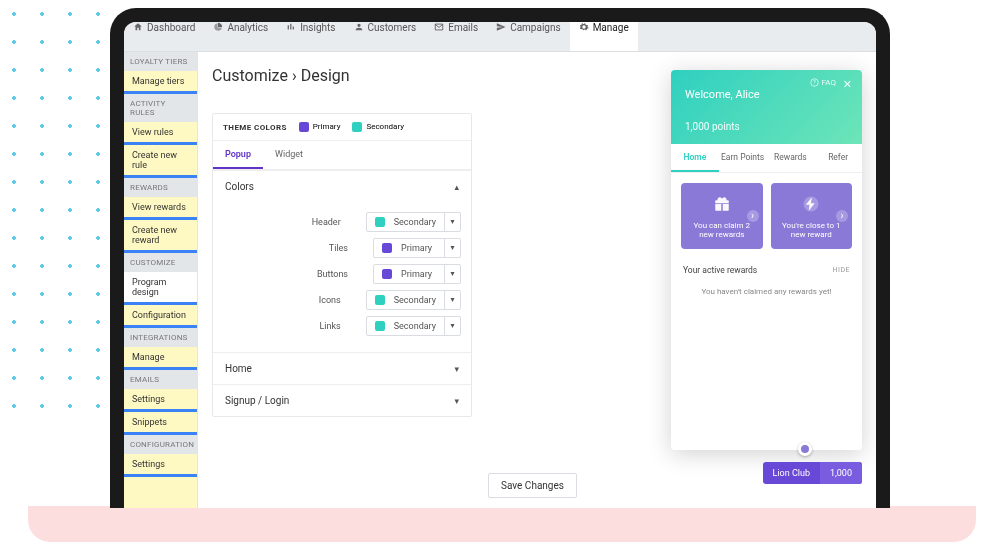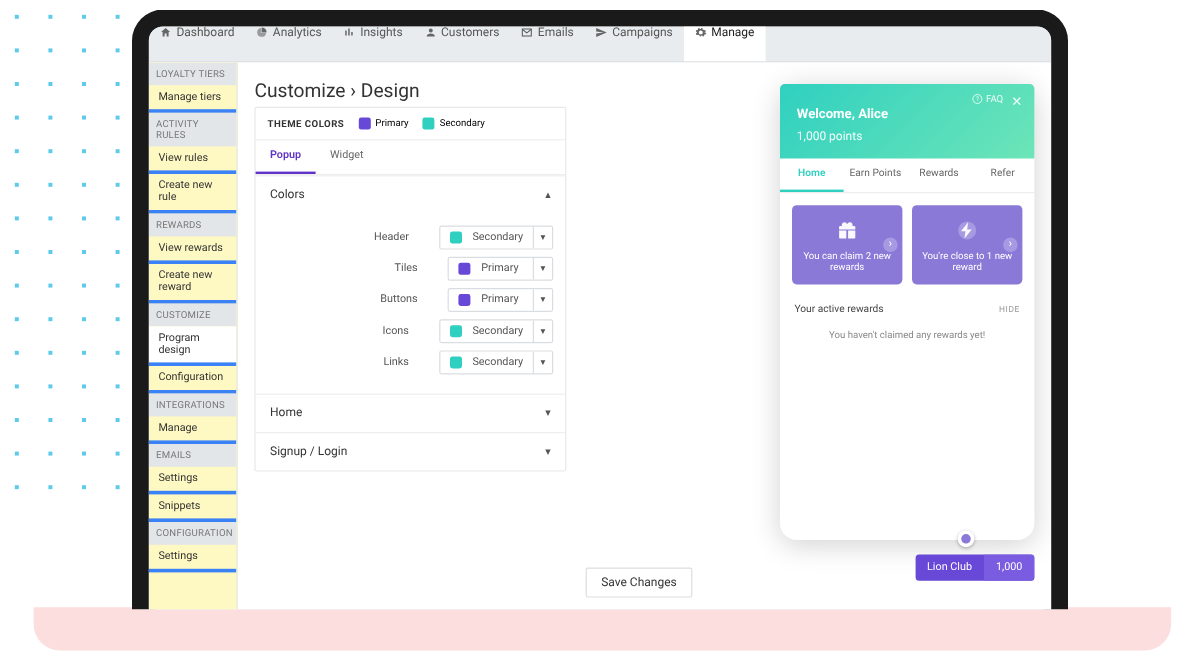--- a/index.html
+++ b/index.html
@@ -17,21 +17,21 @@
   
   .body{display:flex;height:calc(100% - 30px);background:#fff}
   
   .sidebar{width:74px;background:#fef9c3;border-right:1px solid #e2e5e8;font-size:9px;color:#333;overflow:hidden}
   .sb-head{background:#e3e6e9;padding:5px 6px;font-size:8px;color:#777;text-transform:uppercase;letter-spacing:.2px}
   .sb-item{padding:5px 8px;cursor:pointer;border-bottom:3px solid #3b82f6}
   .sb-item.active{background:#fff}
   
   .main{flex:1;display:flex;padding:14px 14px 10px 14px;gap:16px;overflow:hidden}
   .left{width:260px}
-  .title{font-size:16px;color:#333;margin-bottom:4px;font-weight:400}
+  .title{font-size:16px;color:#333;margin-bottom:28px;font-weight:400}
   .panel{border:1px solid #e6e8eb;border-radius:2px;background:#fff}
   .theme-row{display:flex;align-items:center;gap:12px;padding:8px 10px;border-bottom:1px solid #eee;font-size:8px}
   .theme-row b{font-size:8px;letter-spacing:.4px;color:#333}
   .sw{width:10px;height:10px;border-radius:2px;display:inline-block;vertical-align:middle;margin-right:4px}
   .subtabs{display:flex;font-size:9px;border-bottom:1px solid #eee}
   .subtab{padding:8px 12px;color:#666;cursor:pointer}
   .subtab.active{color:#5f33c7;border-bottom:2px solid #5f33c7;font-weight:600}
   .section-head{display:flex;justify-content:space-between;align-items:center;padding:10px 12px;font-size:10px;color:#333;border-top:1px solid #eee;cursor:pointer}
   .section-head:first-of-type{border-top:none}
   .caret{font-size:9px;color:#555}
@@ -39,25 +39,25 @@
   .crow{display:flex;align-items:center;justify-content:flex-end;gap:25px;margin:6px 0;font-size:9px;color:#555}
   .crow label{width:48px;text-align:right}
   .dd{display:flex;align-items:center;border:1px solid #d9dde1;border-radius:2px;height:20px;font-size:9px;overflow:hidden}
   .dd .val{display:flex;align-items:center;gap:5px;padding:0 8px;min-width:70px}
   .dd .btn{border-left:1px solid #d9dde1;width:16px;text-align:center;font-size:8px;color:#555;line-height:18px}
   
   .right{flex:1;display:flex;flex-direction:column;align-items:flex-start}
   .preview-wrap{flex:1;display:flex;justify-content:flex-end;width:100%}
   .save{margin-top:27px;border:1px solid #d9dde1;background:#fff;padding:6px 12px;font-size:10px;color:#333;border-radius:2px;cursor:pointer}
   
-  .widget{width:212px;border-radius:14px;box-shadow:0 4px 24px rgba(0,0,0,.18);overflow:visible;background:#fff;position:relative;top:4px}
+  .widget{width:191px;border-radius:4px;box-shadow:0 4px 24px rgba(0,0,0,.18);overflow:visible;background:#fff;position:relative;top:4px}
   .w-head{background:linear-gradient(135deg,#2fd0c0 0%, #6de5b8 100%);color:#fff;padding:18px 14px 12px 14px;position:relative;border-radius:4px 4px 0 0}
   .w-head .faq{position:absolute;top:8px;right:26px;font-size:8px;opacity:.9;display:flex;align-items:center;gap:3px}
   .w-head .close{position:absolute;top:8px;right:10px;font-size:11px;opacity:.9;cursor:pointer}
-  .w-head h4{font-size:11px;font-weight:700;margin-bottom:8px}
+  .w-head h4{font-size:11px;font-weight:400;margin-bottom:20px}
   .w-head p{font-size:10px;opacity:.95}
   .w-tabs{display:flex;font-size:8.5px;border-bottom:1px solid #eee}
   .w-tab{flex:1;text-align:center;padding:8px 0;color:#666;cursor:pointer}
   .w-tab.active{color:#2fd0c0;border-bottom:2px solid #2fd0c0;font-weight:600}
   .cards{display:flex;gap:8px;padding:10px}
   .card{flex:1;background:#8b79d8;color:#fff;border-radius:4px;padding:12px 6px 10px 6px;text-align:center;position:relative;font-size:8px}
   .card svg{width:18px;height:18px;fill:#fff;opacity:.95;margin-bottom:6px}
   .card .chev{position:absolute;right:4px;top:50%;transform:translateY(-50%);font-size:10px;background:rgba(255,255,255,.25);width:12px;height:12px;border-radius:50%;line-height:12px}
   .active-row{display:flex;justify-content:space-between;align-items:center;padding:6px 12px;font-size:8.5px;color:#444}
   .active-row .hide{font-size:7px;color:#999;letter-spacing:.5px}

